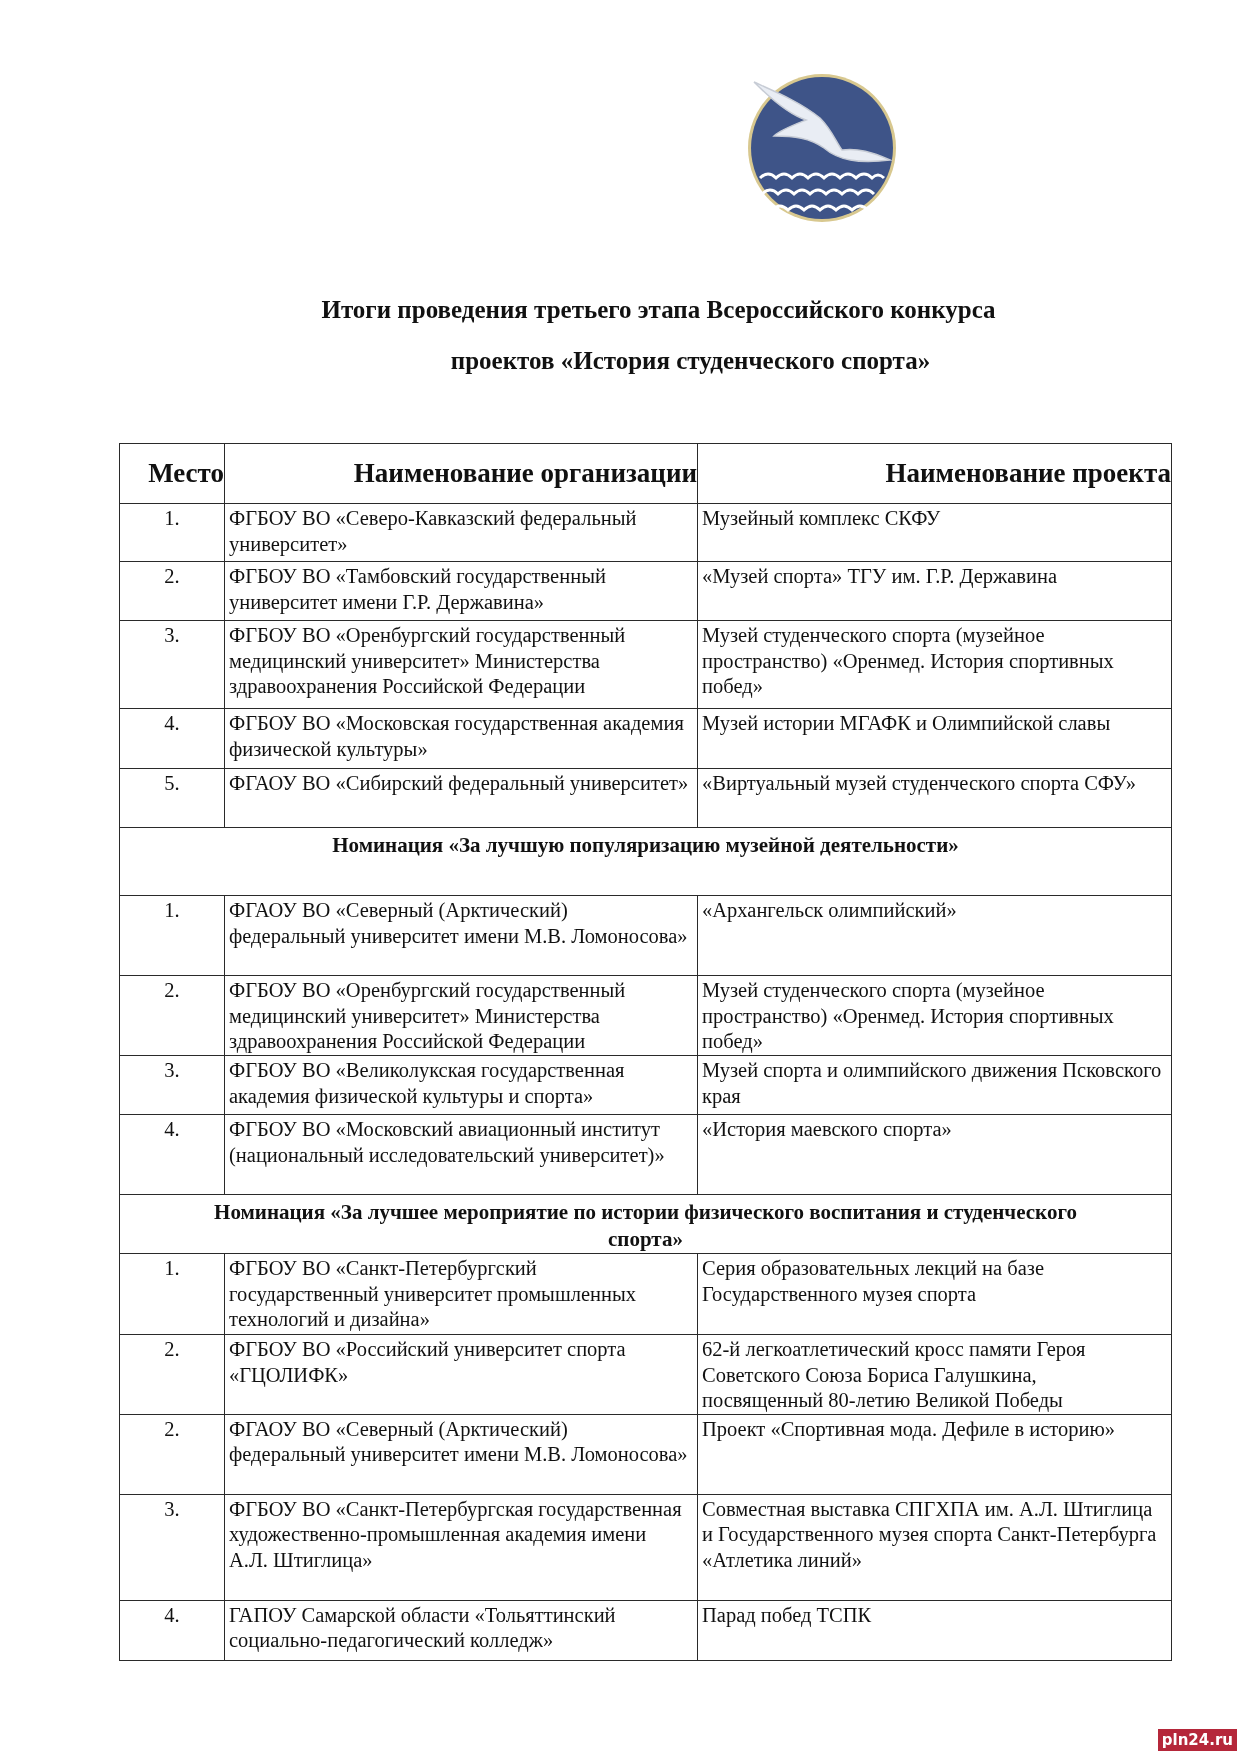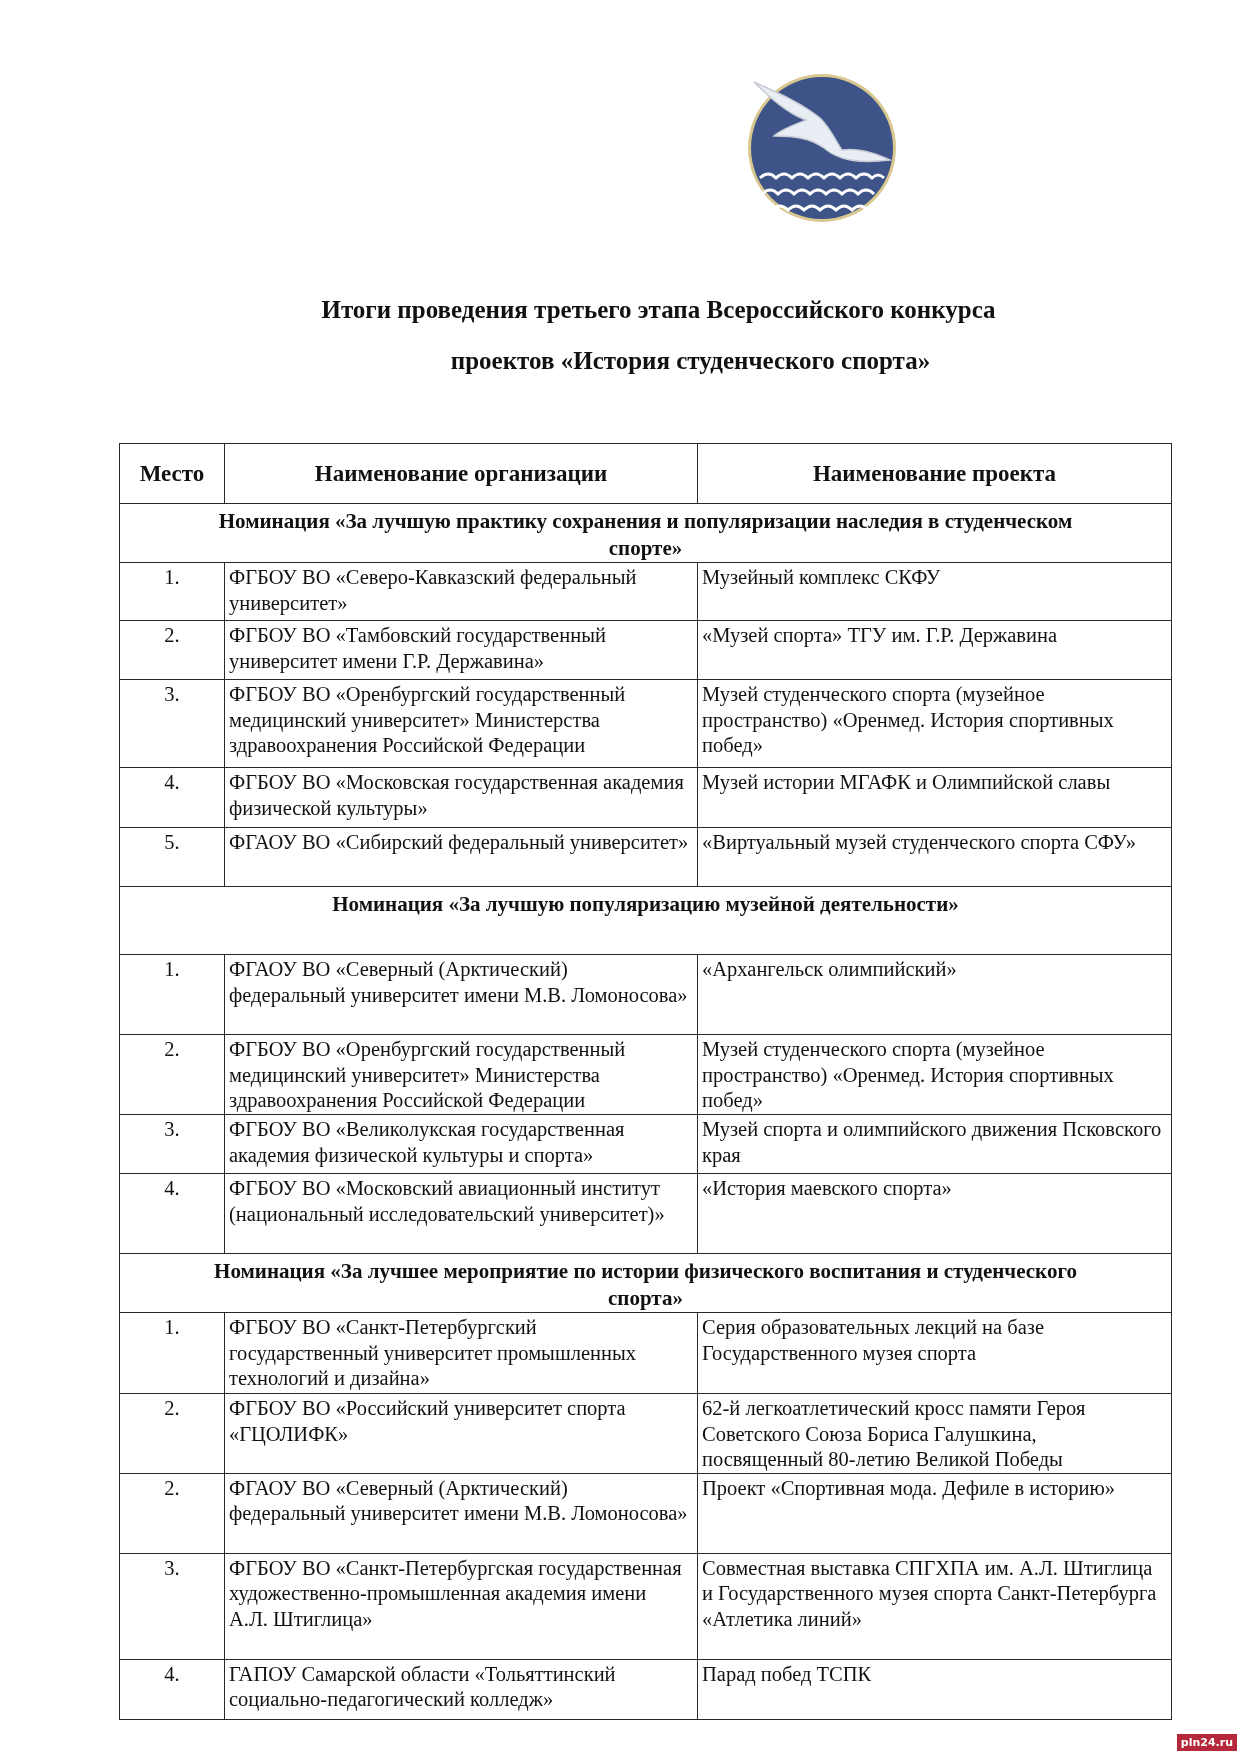--- a/index.html
+++ b/index.html
@@ -16,30 +16,30 @@
     .logo-big.l3 { padding-left: 90px; }
 
     
     .doc-title { position: absolute; left: 0; width: 1241px; text-align: center; font-weight: bold; font-size: 25px; }
     .doc-title.t1 { top: 296px; left: 38px; }
     .doc-title.t2 { top: 347px; left: 70px; }
 
     
     .results-table { position: absolute; left: 119px; top: 443px; width: 1052px; border-collapse: collapse; table-layout: fixed; font-size: 20.5px; line-height: 25.5px; }
     .results-table td, .results-table th { border: 1.5px solid #2a2a2a; vertical-align: top; }
-    .results-table th { font-weight: bold; font-size: 23px; text-align: center; vertical-align: middle; height: 60px; }
+    .results-table th { font-weight: bold; font-size: 27px; text-align: right; vertical-align: middle; height: 60px; }
     .col-place { width: 105px; }
     .col-org { width: 473px; }
     .col-proj { width: 474px; }
     .place-cell { text-align: center; padding-top: 2px; }
     .org-cell, .proj-cell { padding: 2px 8px 0 4px; }
     .nom-cell { text-align: center; font-weight: bold; font-size: 21px; line-height: 27px; padding: 4px 60px 0 60px; }
 
     
-    .watermark { position: absolute; right: 4px; bottom: 4px; background: #b5273a; color: #ffffff; font-family: "DejaVu Sans", sans-serif; font-weight: bold; font-size: 11px; padding: 2px 4px; }
+    .watermark { position: absolute; right: 4px; bottom: 4px; background: #b5273a; color: #ffffff; font-family: "DejaVu Sans", sans-serif; font-weight: bold; font-size: 15px; padding: 2px 4px; }
   </style>
 </head>
 <body>
 
 <div class="logo">
   <svg class="logo-emblem" viewBox="0 0 165 160">
     <circle cx="82" cy="80" r="74" fill="#d8c88f"></circle>
     <circle cx="82" cy="80" r="71" fill="#3e5488"></circle>
 
     <path d="M14 14 C30 30 48 46 66 52 C56 56 40 62 34 68 C54 68 70 70 84 80 C98 92 118 96 150 92 C132 84 118 80 102 82 C96 74 92 62 80 50 C60 34 36 24 14 14 Z" fill="#e9edf4" stroke="#c7ccd5" stroke-width="1.5"></path>
@@ -62,23 +62,20 @@
       <col class="col-proj">
   </colgroup>
   <thead>
     <tr>
       <th>Место</th>
       <th>Наименование организации</th>
       <th>Наименование проекта</th>
     </tr>
   </thead>
   <tbody id="table-body">
-      <tr>
-        <td colspan="3" class="nom-cell" style="height: 58px;">Номинация «За лучшую практику сохранения и популяризации наследия в студенческом спорте»</td>
-      </tr>
       <tr>
         <td class="place-cell" style="height: 58px;">1.</td>
         <td class="org-cell">ФГБОУ ВО «Северо-Кавказский федеральный университет»</td>
         <td class="proj-cell">Музейный комплекс СКФУ</td>
       </tr>
       <tr>
         <td class="place-cell" style="height: 59px;">2.</td>
         <td class="org-cell">ФГБОУ ВО «Тамбовский государственный университет имени Г.Р. Державина»</td>
         <td class="proj-cell">«Музей спорта» ТГУ им. Г.Р. Державина</td>
       </tr>

